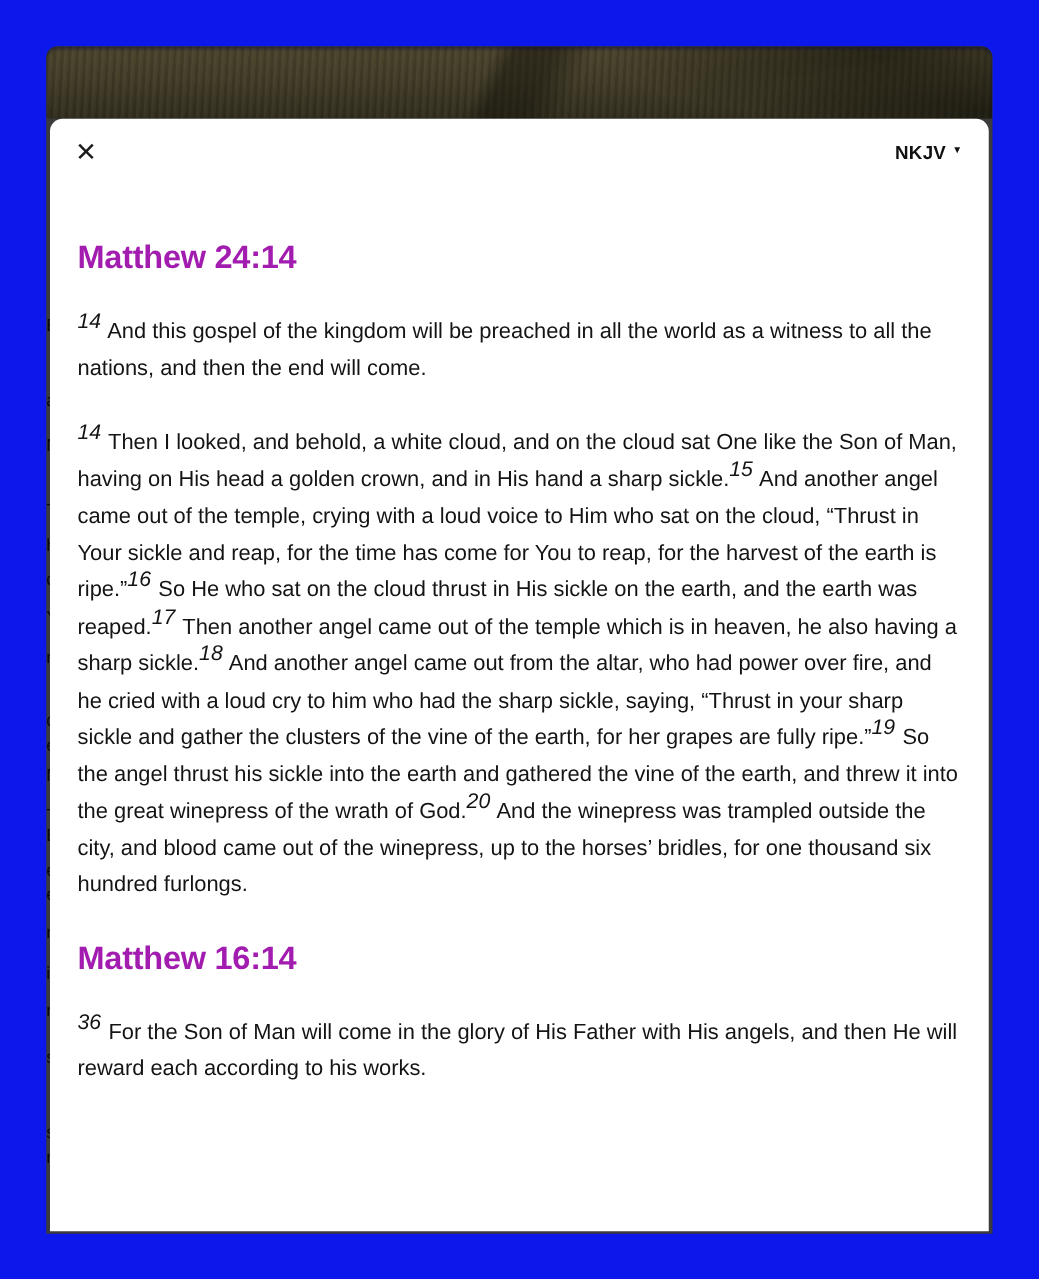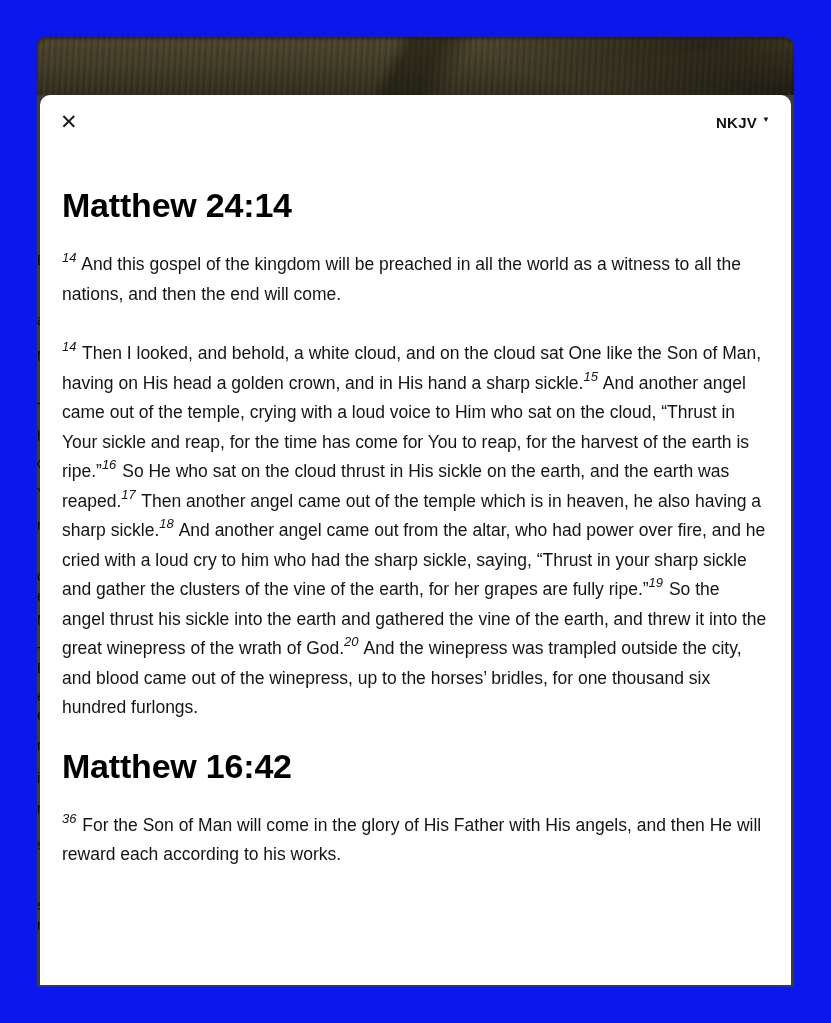--- a/index.html
+++ b/index.html
@@ -79,37 +79,37 @@
   }
   .version-btn .caret {
     font-size: 8px;
     color: #111;
     transform: translateY(1px);
   }
   .content {
     padding: 0 24px 0 22px;
   }
   .passage-ref {
-    font-size: 34px;
+    font-size: 26px;
     font-weight: 700;
-    color: #000000;
+    color: #a21caf;
     letter-spacing: -0.2px;
     line-height: 30px;
     margin: 28px 0 0 0;
   }
   .passage-ref:first-child { margin-top: 55px; }
   .passage-text {
     font-size: 17.5px;
     line-height: 29.5px;
     color: #141414;
     margin: 30px 0 0 0;
   }
   .vnum {
     font-style: italic;
-    font-size: 13px;
+    font-size: 17px;
     line-height: 0;
     position: relative;
     top: -1px;
     vertical-align: super;
     margin-right: 1px;
     color: #141414;
   }
 </style>
 </head>
 <body>
@@ -148,18 +148,18 @@
         </button>
         <button class="version-btn">
           <span>NKJV</span>
           <span class="caret">▼</span>
         </button>
       </div>
       <div class="content" id="passages">
           <h2 class="passage-ref">Matthew 24:14</h2>
           <p class="passage-text"><sup class="vnum">14</sup> And this gospel of the kingdom will be preached in all the world as a witness to all the nations, and then the end will come.</p>
           <p class="passage-text"><sup class="vnum">14</sup> Then I looked, and behold, a white cloud, and on the cloud sat One like the Son of Man, having on His head a golden crown, and in His hand a sharp sickle.<sup class="vnum">15</sup> And another angel came out of the temple, crying with a loud voice to Him who sat on the cloud, “Thrust in Your sickle and reap, for the time has come for You to reap, for the harvest of the earth is ripe.”<sup class="vnum">16</sup> So He who sat on the cloud thrust in His sickle on the earth, and the earth was reaped.<sup class="vnum">17</sup> Then another angel came out of the temple which is in heaven, he also having a sharp sickle.<sup class="vnum">18</sup> And another angel came out from the altar, who had power over fire, and he cried with a loud cry to him who had the sharp sickle, saying, “Thrust in your sharp sickle and gather the clusters of the vine of the earth, for her grapes are fully ripe.”<sup class="vnum">19</sup> So the angel thrust his sickle into the earth and gathered the vine of the earth, and threw it into the great winepress of the wrath of God.<sup class="vnum">20</sup> And the winepress was trampled outside the city, and blood came out of the winepress, up to the horses’ bridles, for one thousand six hundred furlongs.</p>
-          <h2 class="passage-ref">Matthew 16:42</h2>
+          <h2 class="passage-ref">Matthew 16:14</h2>
           <p class="passage-text"><sup class="vnum">36</sup> For the Son of Man will come in the glory of His Father with His angels, and then He will reward each according to his works.</p>
         </div>
     </div>
   </div>
 </div>
 
 </body></html>

